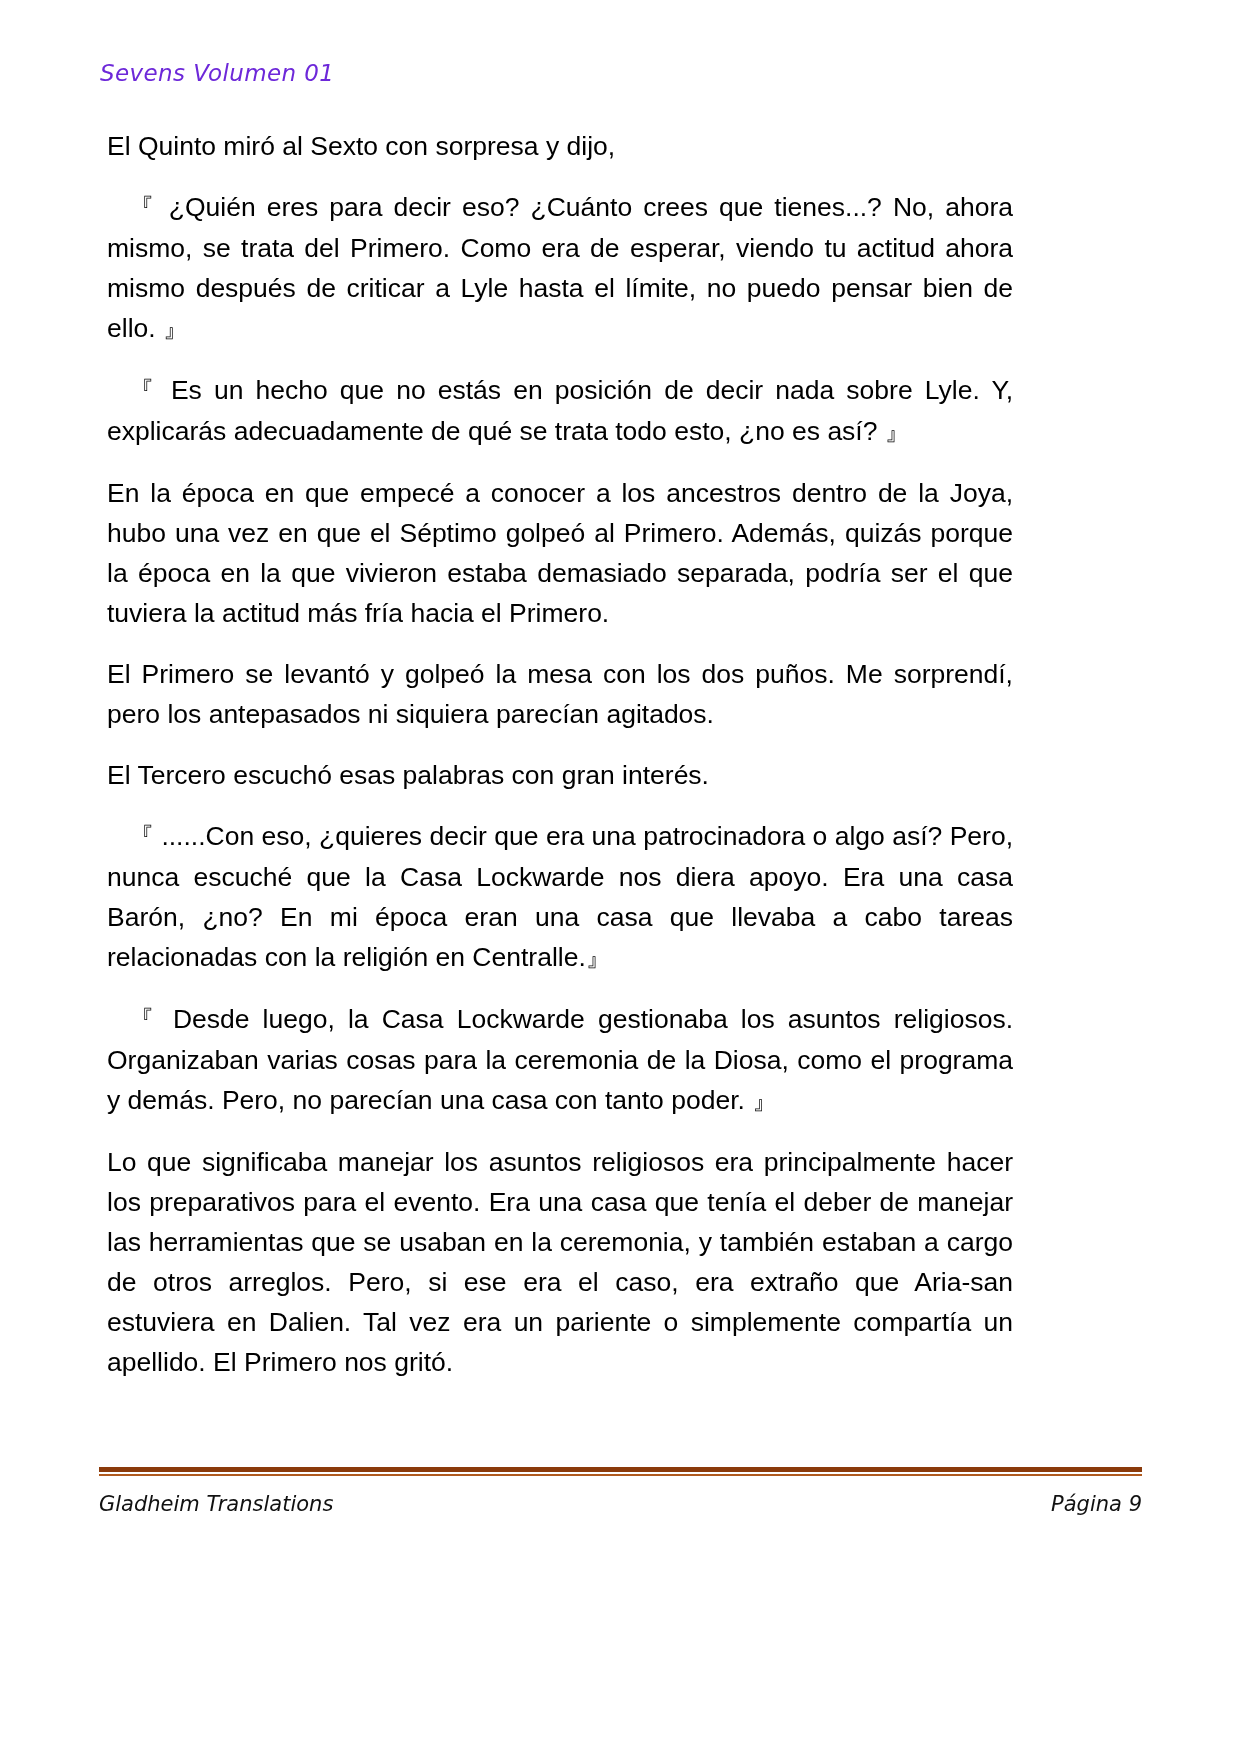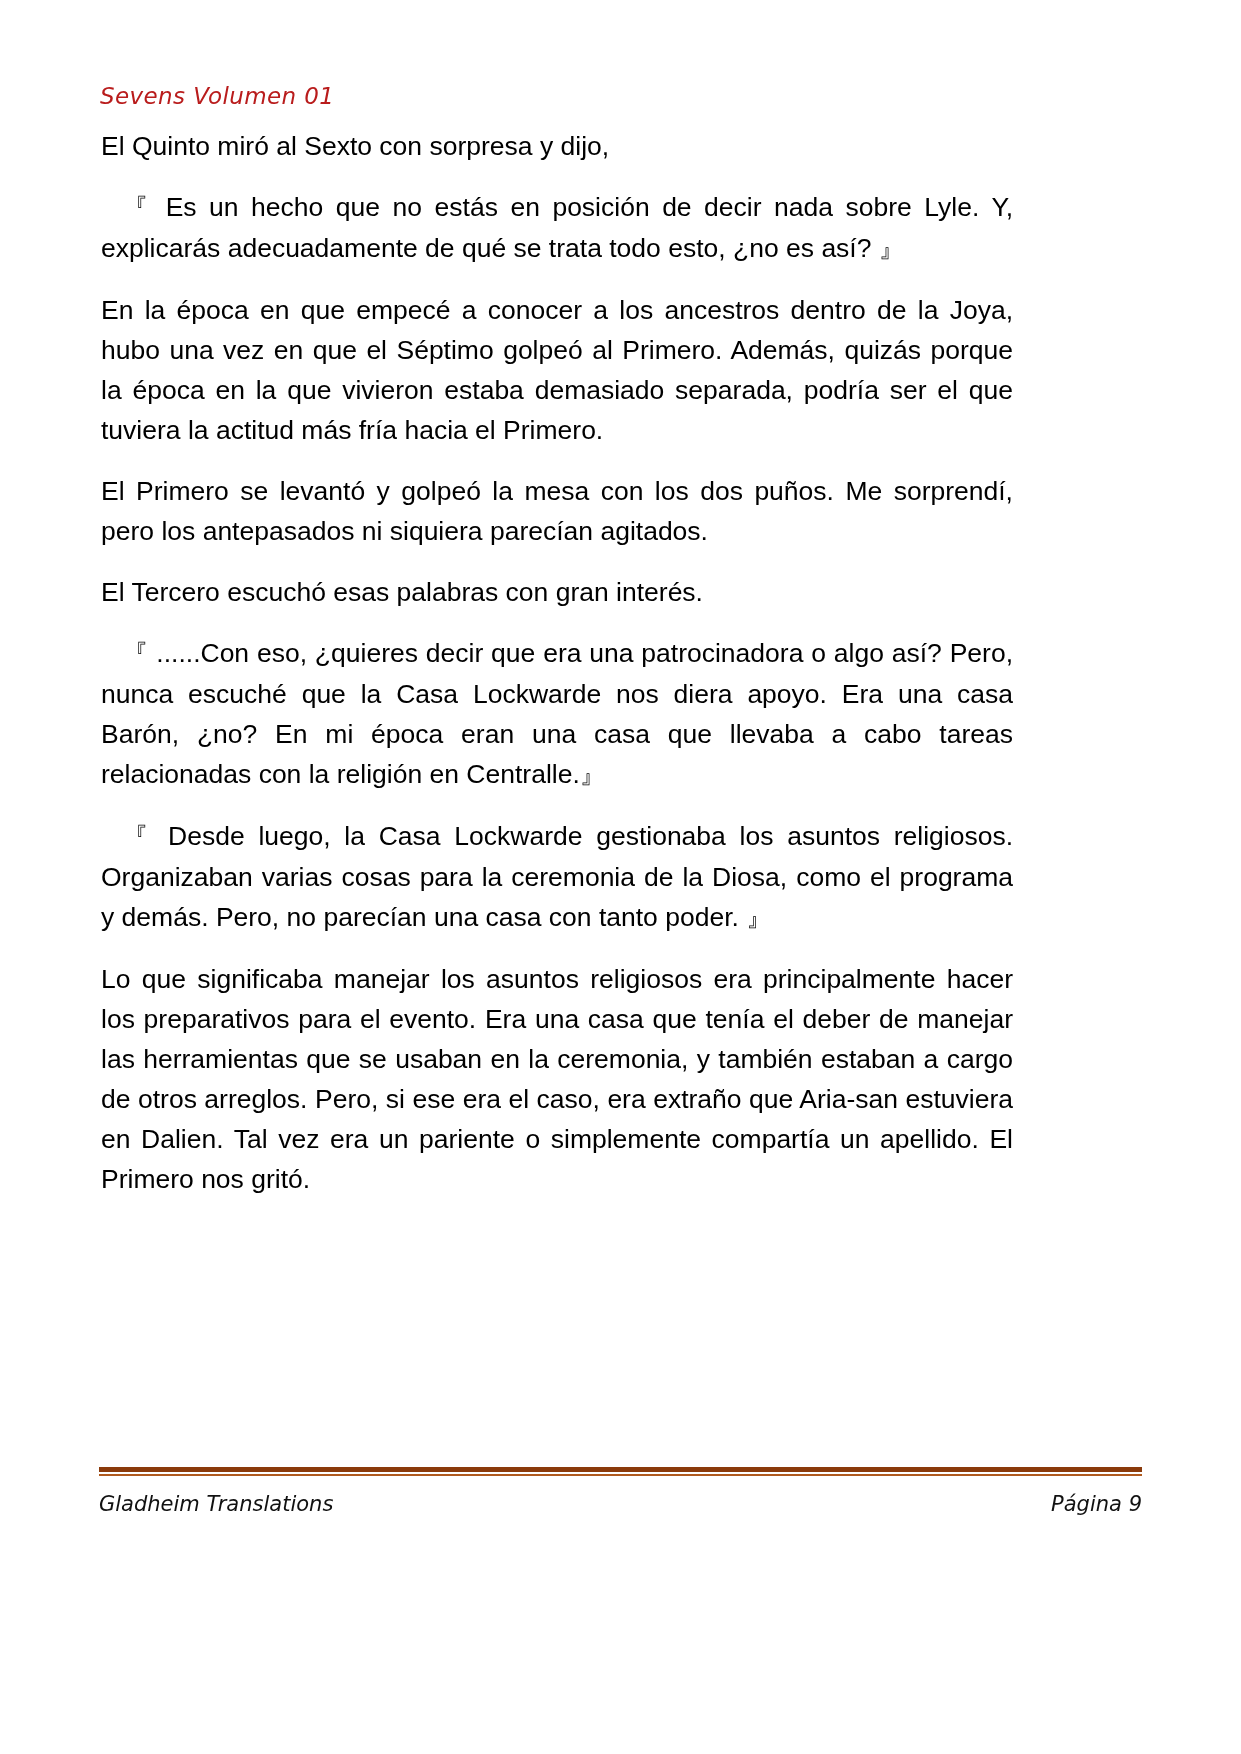--- a/index.html
+++ b/index.html
@@ -22,35 +22,34 @@
     position: absolute;
     top: 60px;
     left: 100px;
     right: 100px;
     height: 44px;
   }
   .header-title {
     font-family: "DejaVu Sans", sans-serif;
     font-style: italic;
     font-size: 23px;
-    color: #b91c1c;
+    color: #6d28d9;
     letter-spacing: 0.4px;
     white-space: nowrap;
-    margin-top: 23px;
   }
 
   
   .body-area {
     position: absolute;
     top: 126px;
     left: 99px;
     width: 914px;
   }
   p.para {
-    margin: 0 0 21px 2px;
+    margin: 0 0 21px 8px;
     font-size: 26.5px;
     line-height: 40px;
     color: #000000;
     text-align: justify;
     text-justify: inter-word;
     -webkit-hyphens: none;
     hyphens: none;
     word-spacing: 0px;
   }
   p.para.dialogue {
@@ -97,20 +96,21 @@
 <body>
 
 <div class="page">
 
   <div class="header">
     <div class="header-title">Sevens Volumen 01</div>
   </div>
 
   <div class="body-area">
       <p class="para">El Quinto miró al Sexto con sorpresa y dijo,</p>
+      <p class="para dialogue"><span class="brk">『</span> ¿Quién eres para decir eso? ¿Cuánto crees que tienes...? No, ahora mismo, se trata del Primero. Como era de esperar, viendo tu actitud ahora mismo después de criticar a Lyle hasta el límite, no puedo pensar bien de ello. <span class="brk">』</span></p>
       <p class="para dialogue"><span class="brk">『</span> Es un hecho que no estás en posición de decir nada sobre Lyle. Y, explicarás adecuadamente de qué se trata todo esto, ¿no es así? <span class="brk">』</span></p>
       <p class="para">En la época en que empecé a conocer a los ancestros dentro de la Joya, hubo una vez en que el Séptimo golpeó al Primero. Además, quizás porque la época en la que vivieron estaba demasiado separada, podría ser el que tuviera la actitud más fría hacia el Primero.</p>
       <p class="para">El Primero se levantó y golpeó la mesa con los dos puños. Me sorprendí, pero los antepasados ni siquiera parecían agitados.</p>
       <p class="para">El Tercero escuchó esas palabras con gran interés.</p>
       <p class="para dialogue"><span class="brk">『</span> ......Con eso, ¿quieres decir que era una patrocinadora o algo así? Pero, nunca escuché que la Casa Lockwarde nos diera apoyo. Era una casa Barón, ¿no? En mi época eran una casa que llevaba a cabo tareas relacionadas con la religión en Centralle.<span class="brk">』</span></p>
       <p class="para dialogue"><span class="brk">『</span> Desde luego, la Casa Lockwarde gestionaba los asuntos religiosos. Organizaban varias cosas para la ceremonia de la Diosa, como el programa y demás. Pero, no parecían una casa con tanto poder. <span class="brk">』</span></p>
       <p class="para">Lo que significaba manejar los asuntos religiosos era principalmente hacer los preparativos para el evento. Era una casa que tenía el deber de manejar las herramientas que se usaban en la ceremonia, y también estaban a cargo de otros arreglos.  Pero, si ese era el caso, era extraño que Aria-san estuviera en Dalien. Tal vez era un pariente o simplemente compartía un apellido. El Primero nos gritó.</p>
     </div>
 
   <div class="footer">

